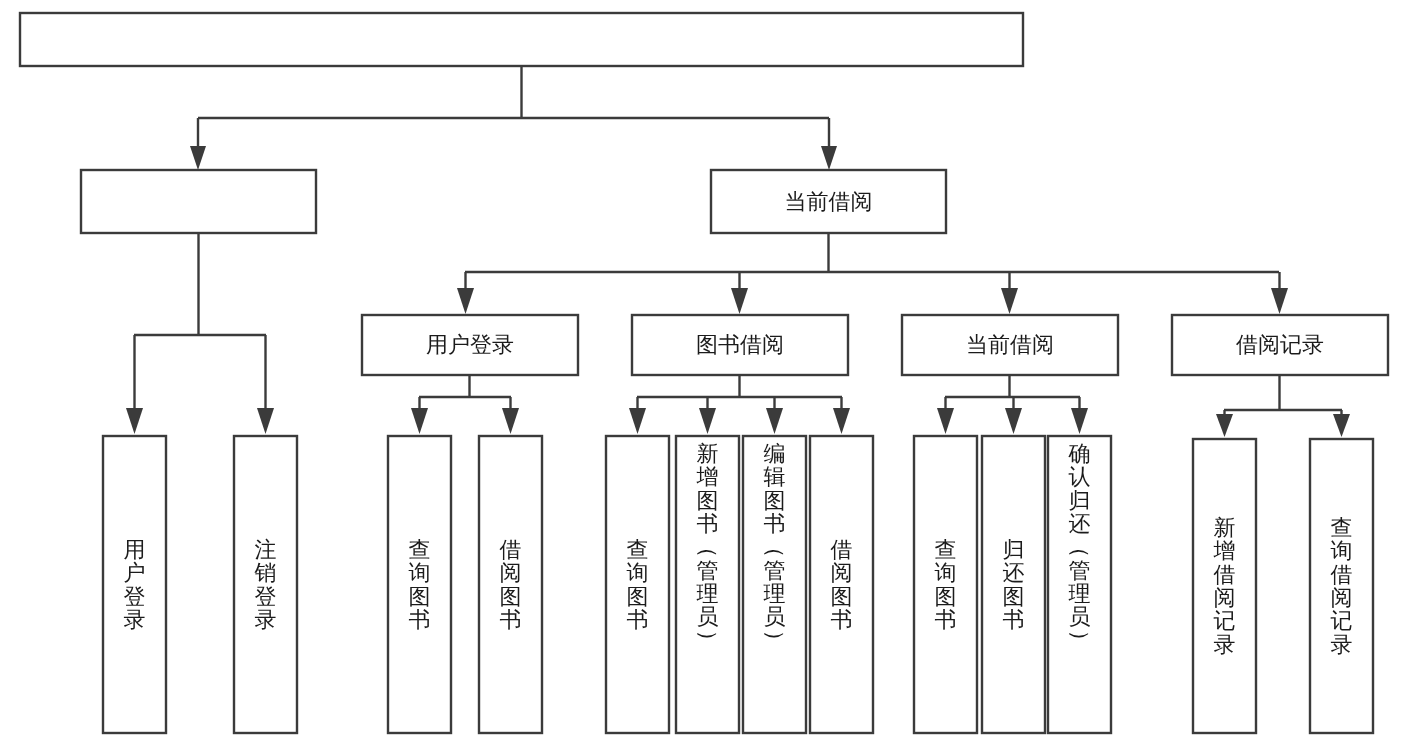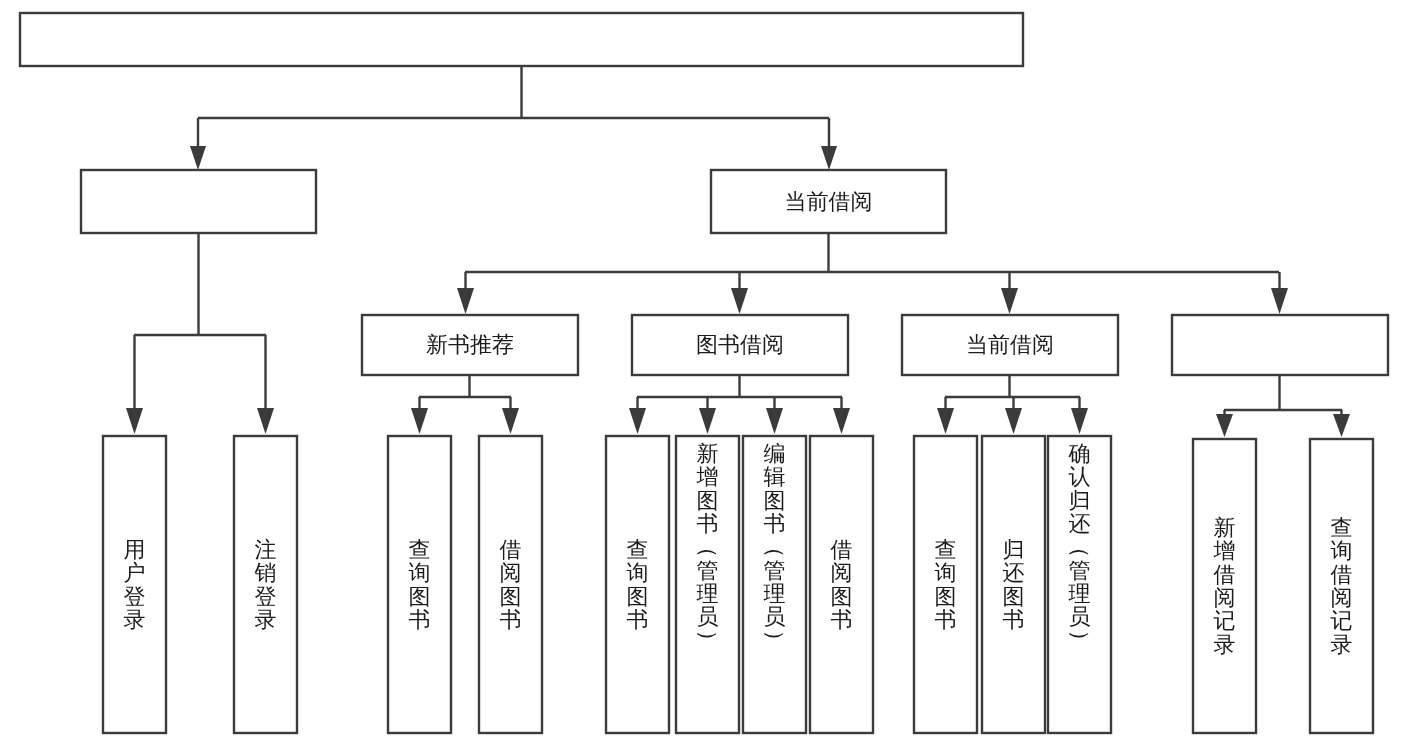--- a/index.html
+++ b/index.html
@@ -170,26 +170,27 @@
 
     <rect class="node-box" x="1193" y="439" width="63" height="294"></rect>
     <rect class="node-box" x="1310" y="439" width="63" height="294"></rect>
 
   </svg>
 
 
 
   <div class="hlabel-wrap" style="left:711px; top:170px; width:235px; height:63px;">当前借阅</div>
 
-  <div class="hlabel-wrap" style="left:362px; top:315px; width:216px; height:60px;">新书推荐</div>
+  <div class="hlabel-wrap" style="left:362px; top:315px; width:216px; height:60px;">用户登录</div>
 
   <div class="hlabel-wrap" style="left:902px; top:315px; width:216px; height:60px;">当前借阅</div>
 
   <div class="hlabel-wrap" style="left:632px; top:315px; width:216px; height:60px;">图书借阅</div>
 
+  <div class="hlabel-wrap" style="left:1172px; top:315px; width:216px; height:60px;">借阅记录</div>
 
   <div class="vlabel-wrap" style="left:103px; top:436px; width:63px; height:297px;">
       <span style="display: block; line-height: 1.06;">用</span>
       <span style="display: block; line-height: 1.06;">户</span>
       <span style="display: block; line-height: 1.06;">登</span>
       <span style="display: block; line-height: 1.06;">录</span>
     </div>
 
   <div class="vlabel-wrap" style="left:234px; top:436px; width:63px; height:297px;">
       <span style="display: block; line-height: 1.06;">注</span>

